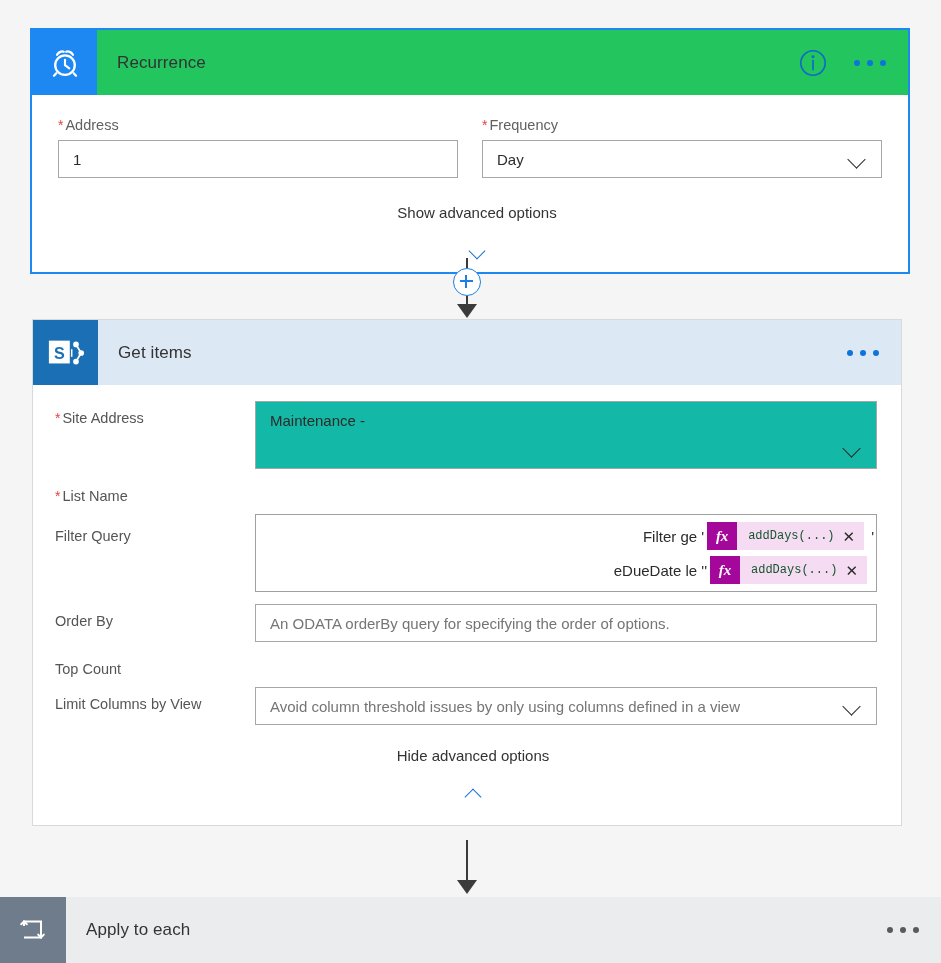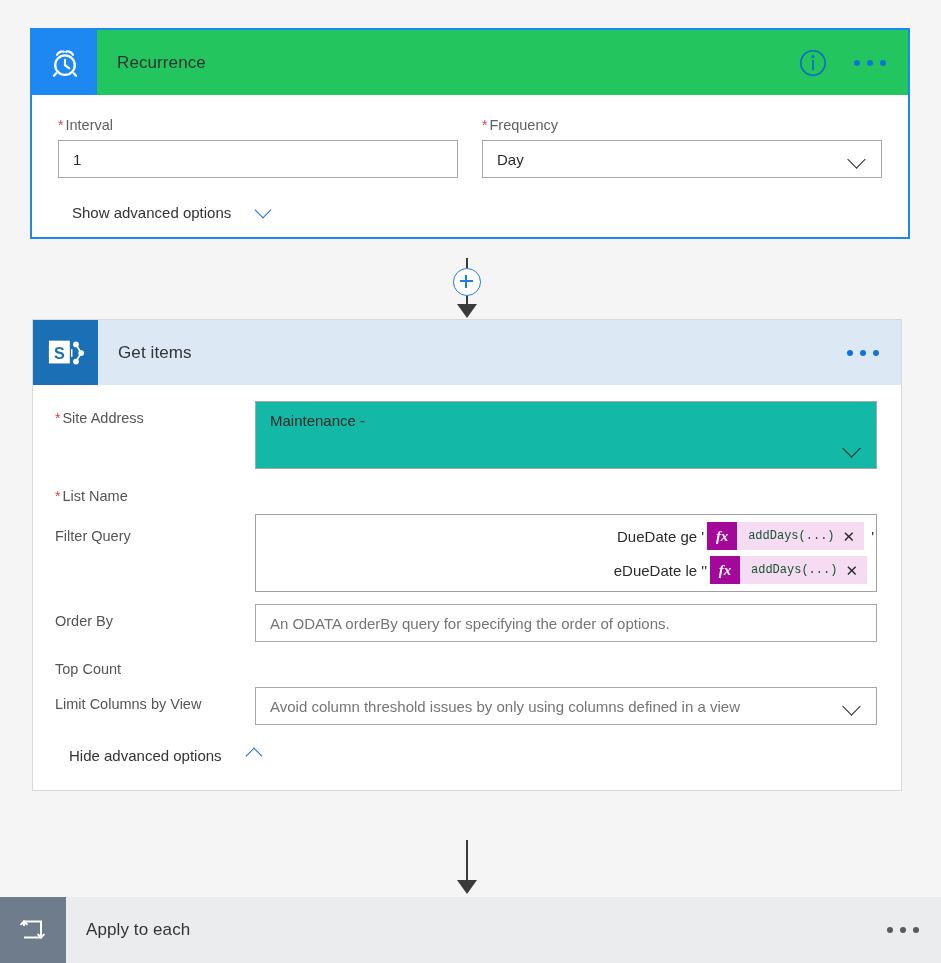--- a/index.html
+++ b/index.html
@@ -128,25 +128,26 @@
     top: 5px;
     width: 12px;
     height: 12px;
     border-right: 1.6px solid #2b2b2b;
     border-bottom: 1.6px solid #2b2b2b;
     transform: rotate(45deg);
   }
 
   .adv-link {
     display: flex;
-    align-items: flex-start;
+    align-items: center;
     gap: 24px;
     margin-top: 26px;
     padding-left: 14px;
     cursor: pointer;
+    flex-direction: column;
   }
   .adv-link span.txt {
     font-size: 15px;
     color: #333333;
   }
   .adv-chev {
     width: 17px;
     height: 11px;
     position: relative;
   }
@@ -369,21 +370,21 @@
           <i></i>
         </div>
       </div>
     </div>
   </div>
 
   <div class="rec-body">
     <div class="field-row-2col">
 
       <div class="field-col">
-        <label class="field-label"><span class="req">*</span><span>Interval</span></label>
+        <label class="field-label"><span class="req">*</span><span>Address</span></label>
         <div class="textbox">
           <span class="val">1</span>
         </div>
       </div>
 
       <div class="field-col">
         <label class="field-label"><span class="req">*</span><span>Frequency</span></label>
         <div class="textbox">
           <span class="val">Day</span>
           <span class="chev"></span>
@@ -447,21 +448,21 @@
     <div class="form-row">
       <div class="lbl"><span class="req">*</span><span>List Name</span></div>
     </div>
 
     <div class="form-row" style="margin-bottom:12px;">
       <div class="lbl" style="padding-top:14px;"><span>Filter Query</span></div>
       <div class="ctl">
         <div class="token-box">
 
           <div class="token-line">
-            <span class="pre">DueDate ge '</span>
+            <span class="pre">Filter ge '</span>
             <span class="token">
               <span class="fx">fx</span>
               <span class="tk-label">addDays(...)</span>
               <span class="tk-x">✕</span>
             </span>
             <span class="post">'</span>
           </div>
 
           <div class="token-line">
             <span class="pre">eDueDate le ''</span>

